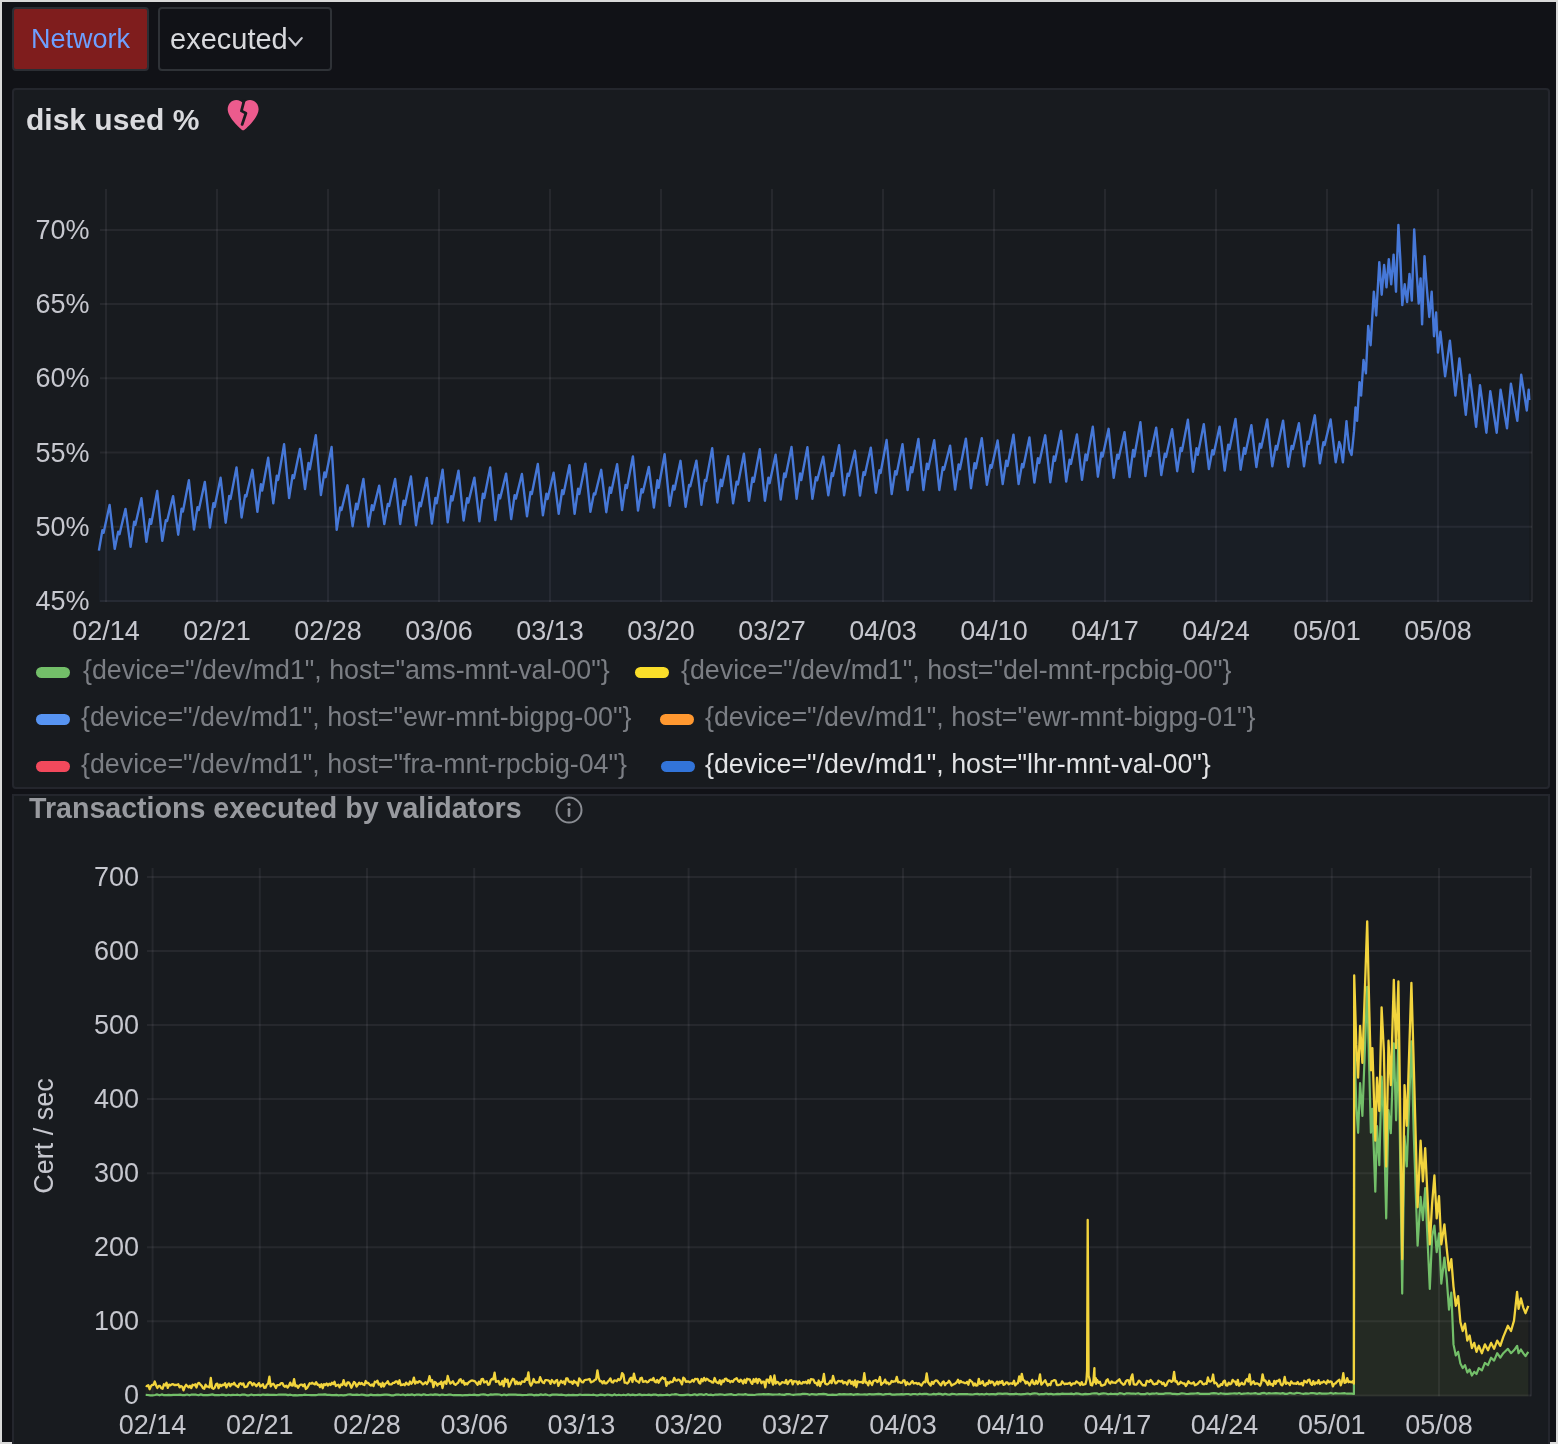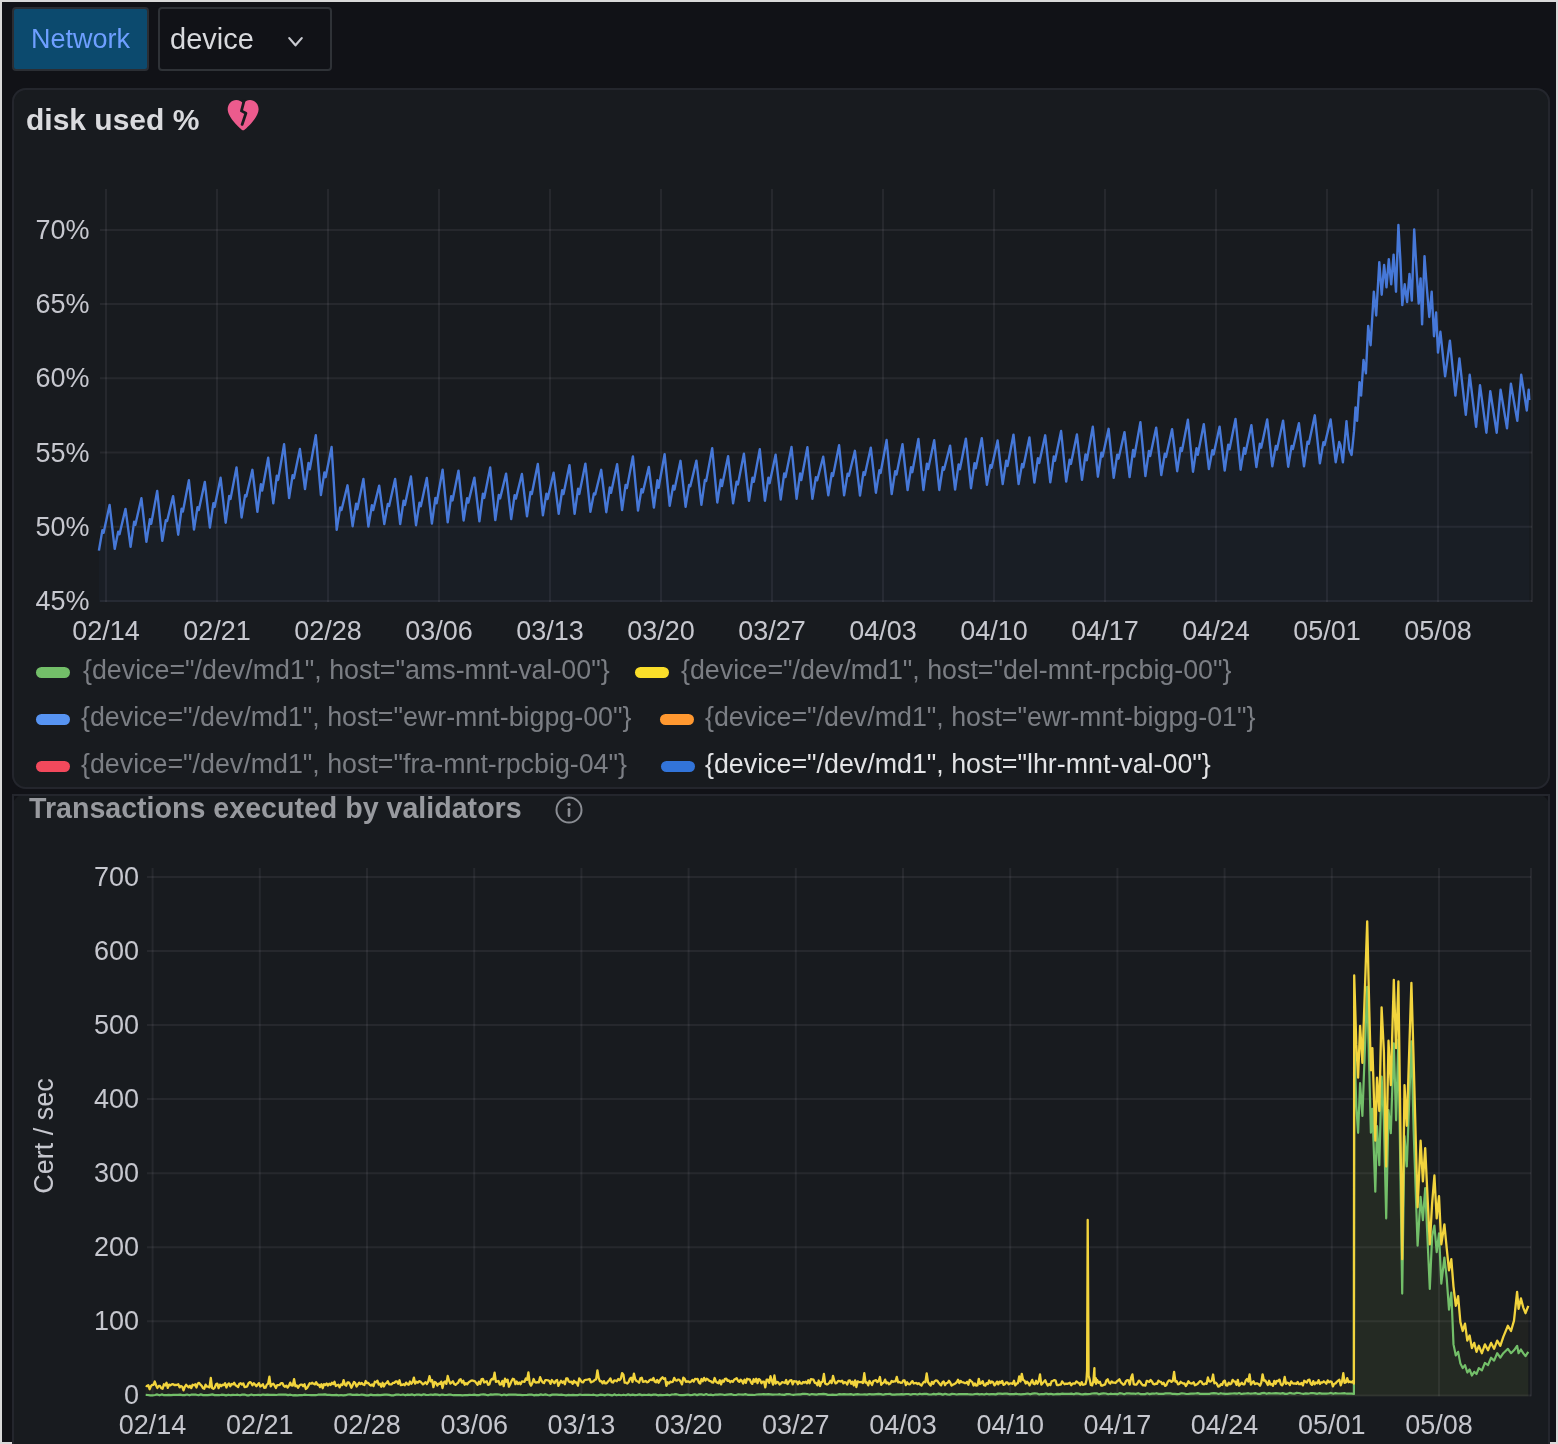--- a/index.html
+++ b/index.html
@@ -1,29 +1,29 @@
 <!DOCTYPE html>
 <html><head><meta charset="utf-8">
 <style>
 * { margin:0; padding:0; box-sizing:border-box; }
 html,body { width:1558px; height:1444px; background:#111217; overflow:hidden;
   font-family:"Liberation Sans", sans-serif; }
 #frame { position:absolute; left:0; top:0; width:1558px; height:1444px;
   border:2px solid #d9d9d9; background:#111217; }
 .panel { position:absolute; left:10px; width:1538px; background:#181b1f;
-  outline:2px solid #24262d; outline-offset:-2px; border-radius:14px; }
+  outline:2px solid #24262d; outline-offset:-2px; border-radius:4px; }
 svg.chart { position:absolute; left:0; top:0; }
 </style></head>
 <body>
 <div id="frame">
-  <div style="position:absolute;left:10px;top:5px;width:137px;height:64px;background:#0c4a6e;border:2px solid #2b2e34;border-radius:4px;">
+  <div style="position:absolute;left:10px;top:5px;width:137px;height:64px;background:#7f1d1d;border:2px solid #2b2e34;border-radius:4px;">
     <div style="position:absolute;left:0;right:0;top:15px;text-align:center;font-size:27px;font-weight:500;color:#6e9fff;">Network</div>
   </div>
   <div style="position:absolute;left:156px;top:5px;width:174px;height:64px;background:#111217;border:2px solid #2f3237;border-radius:4px;">
-    <div style="position:absolute;left:10px;top:14px;font-size:29px;font-weight:500;color:#d8d9dd;">device</div>
+    <div style="position:absolute;left:10px;top:14px;font-size:29px;font-weight:500;color:#d8d9dd;">executed</div>
     <svg width="23" height="23" viewBox="0 0 24 24" style="position:absolute;right:23px;top:21px">
 <path d="M5.5 8.5 L12 16 L18.5 8.5" fill="none" stroke="#c9cad1" stroke-width="2.3" stroke-linecap="round" stroke-linejoin="round"></path>
 </svg>
   </div>
 
   <div class="panel" style="top:86px;height:701px;">
     <div style="position:absolute;left:14px;top:15px;font-size:30px;font-weight:600;color:#dadbde;">disk used %</div>
     <svg width="33" height="33" viewBox="2.6 2.9 19.2 19.2" style="position:absolute;left:215px;top:11px">
 <path fill="#ec5b8d" d="M12 21.1c-.3 0-.6-.1-.8-.3C10.5 20.2 3 13.8 3 8.9 3 5.9 5.2 3.5 8 3.5c1.6 0 3.1.8 4 2 .9-1.2 2.4-2 4-2 2.8 0 5 2.4 5 5.4 0 4.9-7.5 11.3-8.2 11.9-.2.2-.5.3-.8.3z"></path>
 <path fill="none" stroke="#181b1f" stroke-width="1.6" stroke-linejoin="round" stroke-linecap="round" d="M12.6 3.7 11 9.8l2.6 1.4-2.2 6.5"></path>

